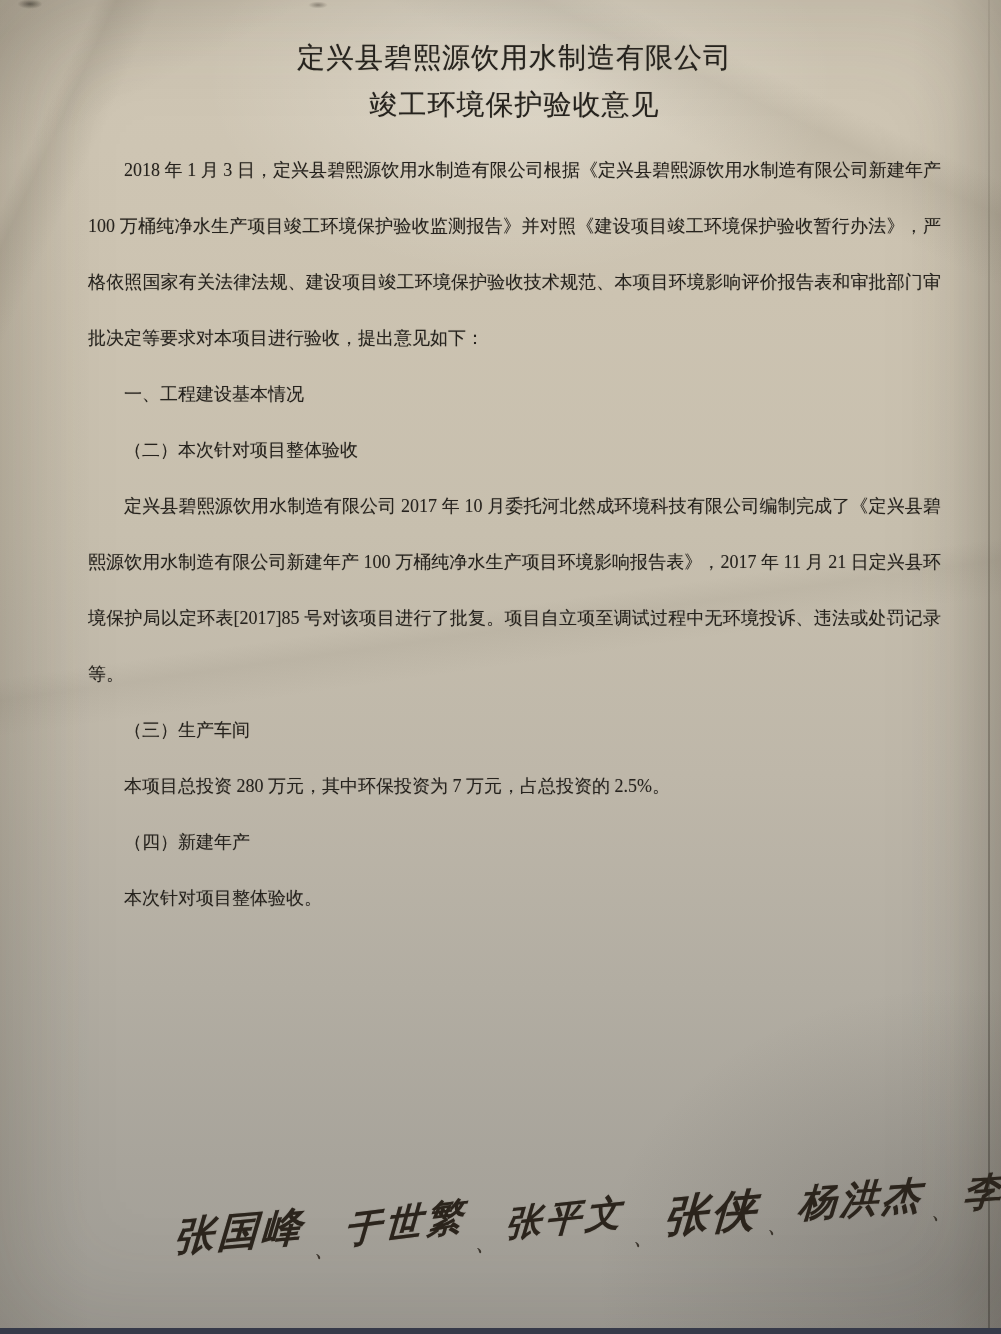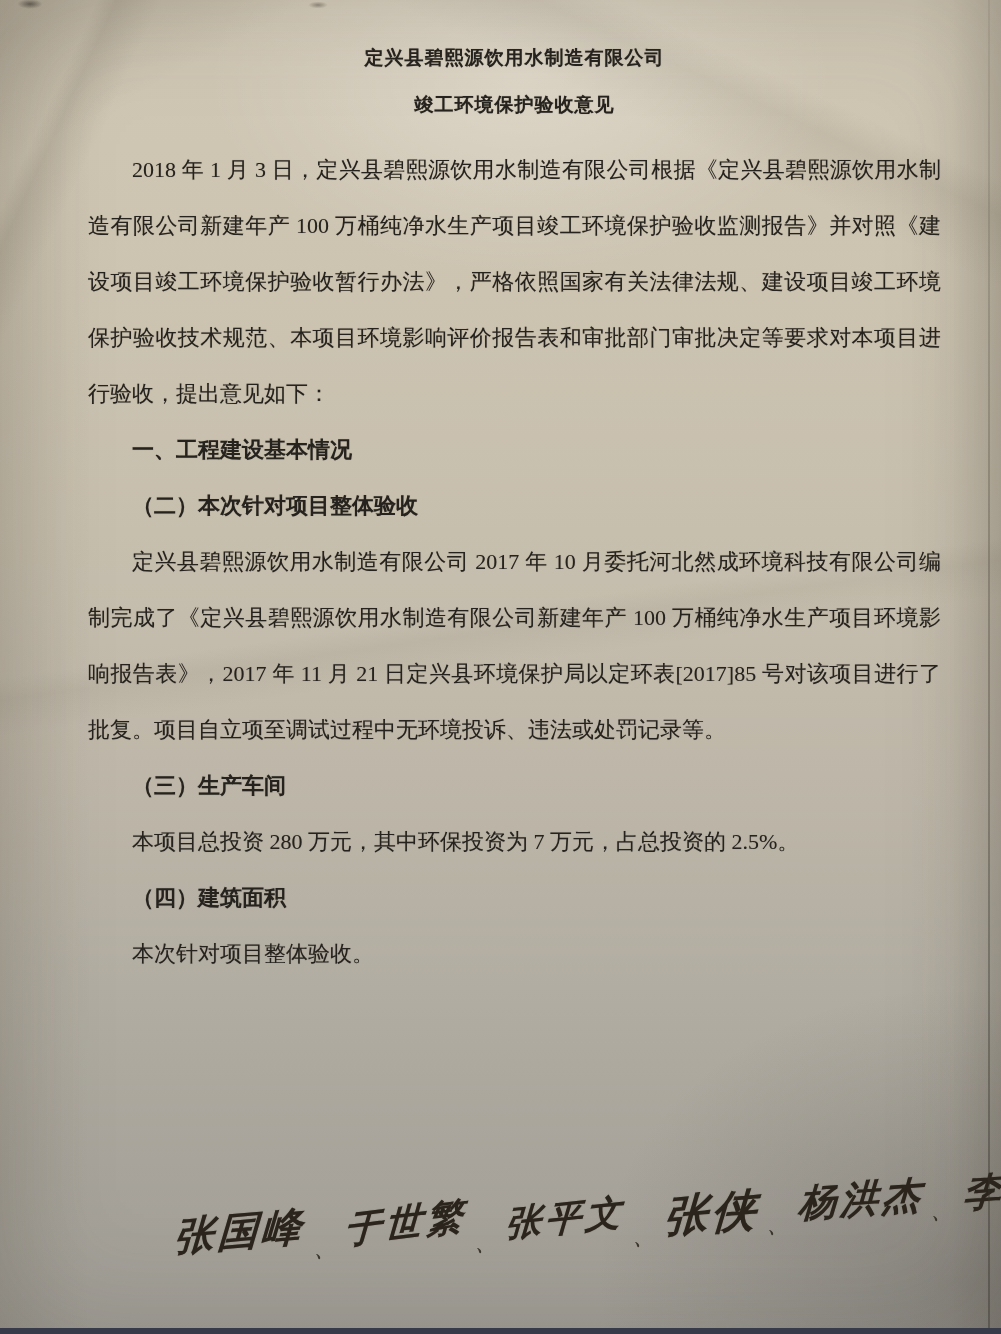--- a/index.html
+++ b/index.html
@@ -40,31 +40,31 @@
   .bottom-edge{
     position:absolute;left:0;bottom:0;width:100%;height:6px;
   }
   .content{
     position:absolute;top:0;left:0;width:1001px;
     padding:34px 60px 0 88px;box-sizing:border-box;
     color:#26231e;
   }
   .title-block{ text-align:center; margin-bottom:14px; }
   .title-line{
-    font-size:19px;font-weight:700;line-height:47px;
+    font-size:28px;font-weight:400;line-height:47px;
     letter-spacing:1px;
     text-shadow:0 0 1px rgba(38,33,26,.35);
   }
   .body, .h1, .h2{
-    font-size:22px;line-height:56px;margin:0;
+    font-size:18px;line-height:56px;margin:0;
     text-align:justify;
     text-shadow:0 0 1px rgba(38,33,26,.28);
   }
   .body{ text-indent:2em; }
-  .h1, .h2{ font-weight:700; text-indent:2em; text-align:left; }
+  .h1, .h2{ font-weight:400; text-indent:2em; text-align:left; }
   .signatures{
     position:absolute;left:175px;top:1178px;width:810px;
     display:flex;align-items:flex-start;
     color:#2b241c;
     font-style:italic;
     white-space:nowrap;
   }
   .sig{
     display:inline-block;
     font-size:40px;font-weight:700;
@@ -96,21 +96,21 @@
       <div class="title-line">定兴县碧熙源饮用水制造有限公司</div>
       <div class="title-line">竣工环境保护验收意见</div>
     </div>
 
     <p class="body">2018 年 1 月 3 日，定兴县碧熙源饮用水制造有限公司根据《定兴县碧熙源饮用水制造有限公司新建年产 100 万桶纯净水生产项目竣工环境保护验收监测报告》并对照《建设项目竣工环境保护验收暂行办法》，严格依照国家有关法律法规、建设项目竣工环境保护验收技术规范、本项目环境影响评价报告表和审批部门审批决定等要求对本项目进行验收，提出意见如下：</p>
     <p class="h1">一、工程建设基本情况</p>
     <p class="h2">（二）本次针对项目整体验收</p>
     <p class="body">定兴县碧熙源饮用水制造有限公司 2017 年 10 月委托河北然成环境科技有限公司编制完成了《定兴县碧熙源饮用水制造有限公司新建年产 100 万桶纯净水生产项目环境影响报告表》，2017 年 11 月 21 日定兴县环境保护局以定环表[2017]85 号对该项目进行了批复。项目自立项至调试过程中无环境投诉、违法或处罚记录等。</p>
     <p class="h2">（三）生产车间</p>
     <p class="body">本项目总投资 280 万元，其中环保投资为 7 万元，占总投资的 2.5%。</p>
-    <p class="h2">（四）建筑面积</p>
+    <p class="h2">（四）新建年产</p>
     <p class="body">本次针对项目整体验收。</p>
 
   </div>
 
   <div class="signatures">
     <span class="sig">张国峰</span>
     <span class="sep">、</span>
     <span class="sig">于世繁</span>
     <span class="sep">、</span>
     <span class="sig">张平文</span>

